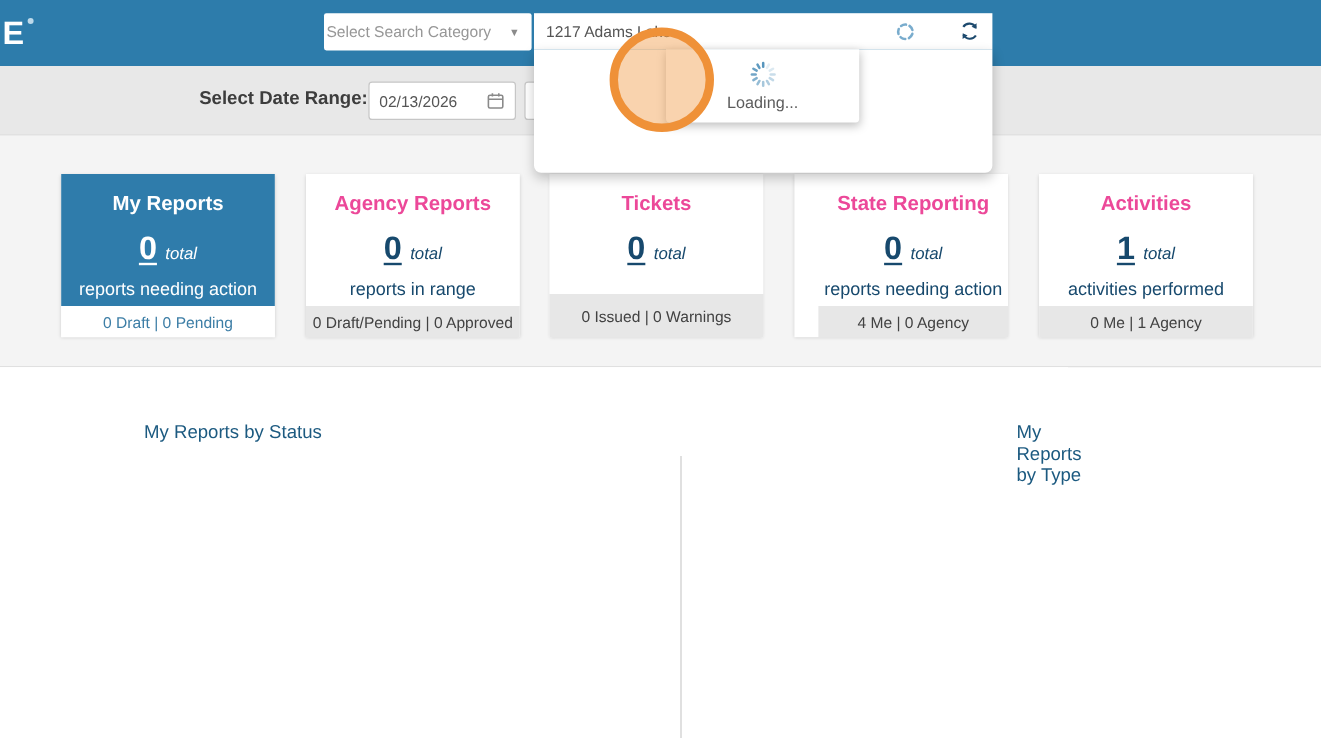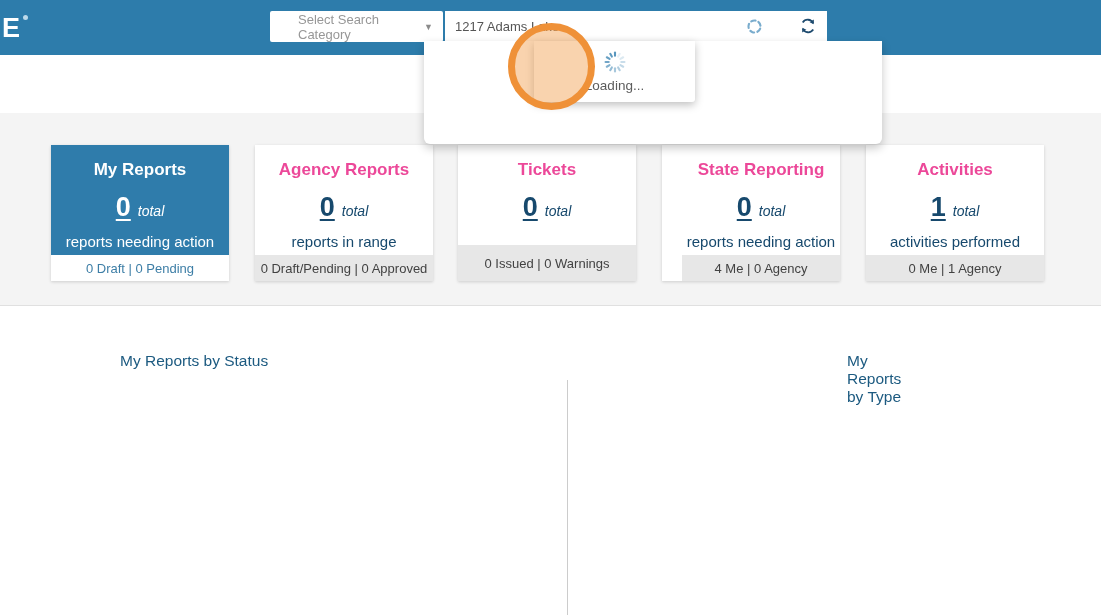--- a/index.html
+++ b/index.html
@@ -10,21 +10,21 @@
   }
 
   
   .header { position:absolute; left:0; top:0; width:1101px; height:55px; background:#2d7cab; z-index:10; }
   .logo { position:absolute; left:2px; top:13px; color:#ffffff; font-size:27px; font-weight:bold; letter-spacing:1px; cursor:pointer; }
   .logo .logo-dot { position:absolute; right:-7px; top:2px; width:5px; height:5px; border-radius:50%; background:#bcd9ea; }
 
   .category-select {
     position:absolute; left:270px; top:11px; width:173px; height:31px; background:#ffffff;
     border-radius:2px; display:flex; align-items:center; justify-content:space-between;
-    padding:0 10px 0 28px; cursor:pointer;
+    padding:0 10px 0 2px; cursor:pointer;
   }
   .category-select .cat-text { color:#979797; font-size:13px; }
   .category-select .caret { color:#8b8b8b; font-size:9px; }
 
   .search-box {
     position:absolute; left:445px; top:11px; width:382px; height:30px; background:#ffffff;
     display:flex; align-items:center; padding:0 8px 0 10px;gap:32px;
   }
   .search-input {
     flex:1; border:none; outline:none; font-family:"Liberation Sans",sans-serif;
@@ -42,21 +42,21 @@
   .date-input-wrap.first { left:307px; }
   .date-input-wrap.second { left:437px; }
   .date-input {
     border:none; outline:none; width:82px; font-family:"Liberation Sans",sans-serif;
     font-size:13px; color:#555555; background:transparent;
   }
   .cal-btn { background:none; border:none; cursor:pointer; margin-left:auto; display:flex; }
 
   
   .search-popup {
-    position:absolute; left:424px; top:41px; width:458px; height:103px; background:#ffffff;
+    position:absolute; left:445px; top:41px; width:382px; height:103px; background:#ffffff;
     border-radius:0 0 6px 6px; box-shadow:0 4px 10px rgba(0,0,0,0.22); z-index:20;
   }
   .loading-card {
     position:absolute; left:110px; top:0; width:161px; height:61px; background:#ffffff;
     border-radius:0 0 3px 3px; box-shadow:0 3px 8px rgba(0,0,0,0.25);
     display:flex; flex-direction:column; align-items:center; justify-content:center; gap:4px;
   }
   .loading-text { font-size:13.5px; color:#5c5c5c; }
 
   
@@ -124,20 +124,39 @@
         <svg width="18" height="18" viewBox="0 0 24 24">
           <path fill="none" stroke="#1d4a6e" stroke-width="2.4" d="M18.9 8.2A8 8 0 0 0 5 7.2"></path>
           <polygon points="19.8,3.2 19.6,9.6 14.2,7.1" fill="#1d4a6e"></polygon>
           <path fill="none" stroke="#1d4a6e" stroke-width="2.4" d="M5.1 15.8A8 8 0 0 0 19 16.8"></path>
           <polygon points="4.2,20.8 4.4,14.4 9.8,16.9" fill="#1d4a6e"></polygon>
         </svg>
       </button>
     </div>
   </div>
 
+  <div class="date-bar">
+    <div class="date-label">Select Date Range:</div>
+
+    <div class="date-input-wrap first">
+      <input class="date-input" type="text" value="02/13/2026" style="">
+      <button class="cal-btn">
+        <svg width="16" height="16" viewBox="0 0 24 24">
+          <rect x="3" y="5" width="18" height="16" rx="2" fill="none" stroke="#8a8a8a" stroke-width="2"></rect>
+          <line x1="3" y1="10" x2="21" y2="10" stroke="#8a8a8a" stroke-width="2"></line>
+          <line x1="8" y1="2.5" x2="8" y2="6.5" stroke="#8a8a8a" stroke-width="2"></line>
+          <line x1="16" y1="2.5" x2="16" y2="6.5" stroke="#8a8a8a" stroke-width="2"></line>
+        </svg>
+      </button>
+    </div>
+
+    <div class="date-input-wrap second">
+      <input class="date-input" type="text" value="02/13/2026" style="">
+    </div>
+  </div>
 
   <div class="cards-section">
 
     <div class="card c0 active">
       <div class="card-body">
         <div class="card-title">My Reports</div>
         <div class="card-count-row">
           <span class="card-count">0</span>
           <span class="card-count-label">total</span>
         </div>

